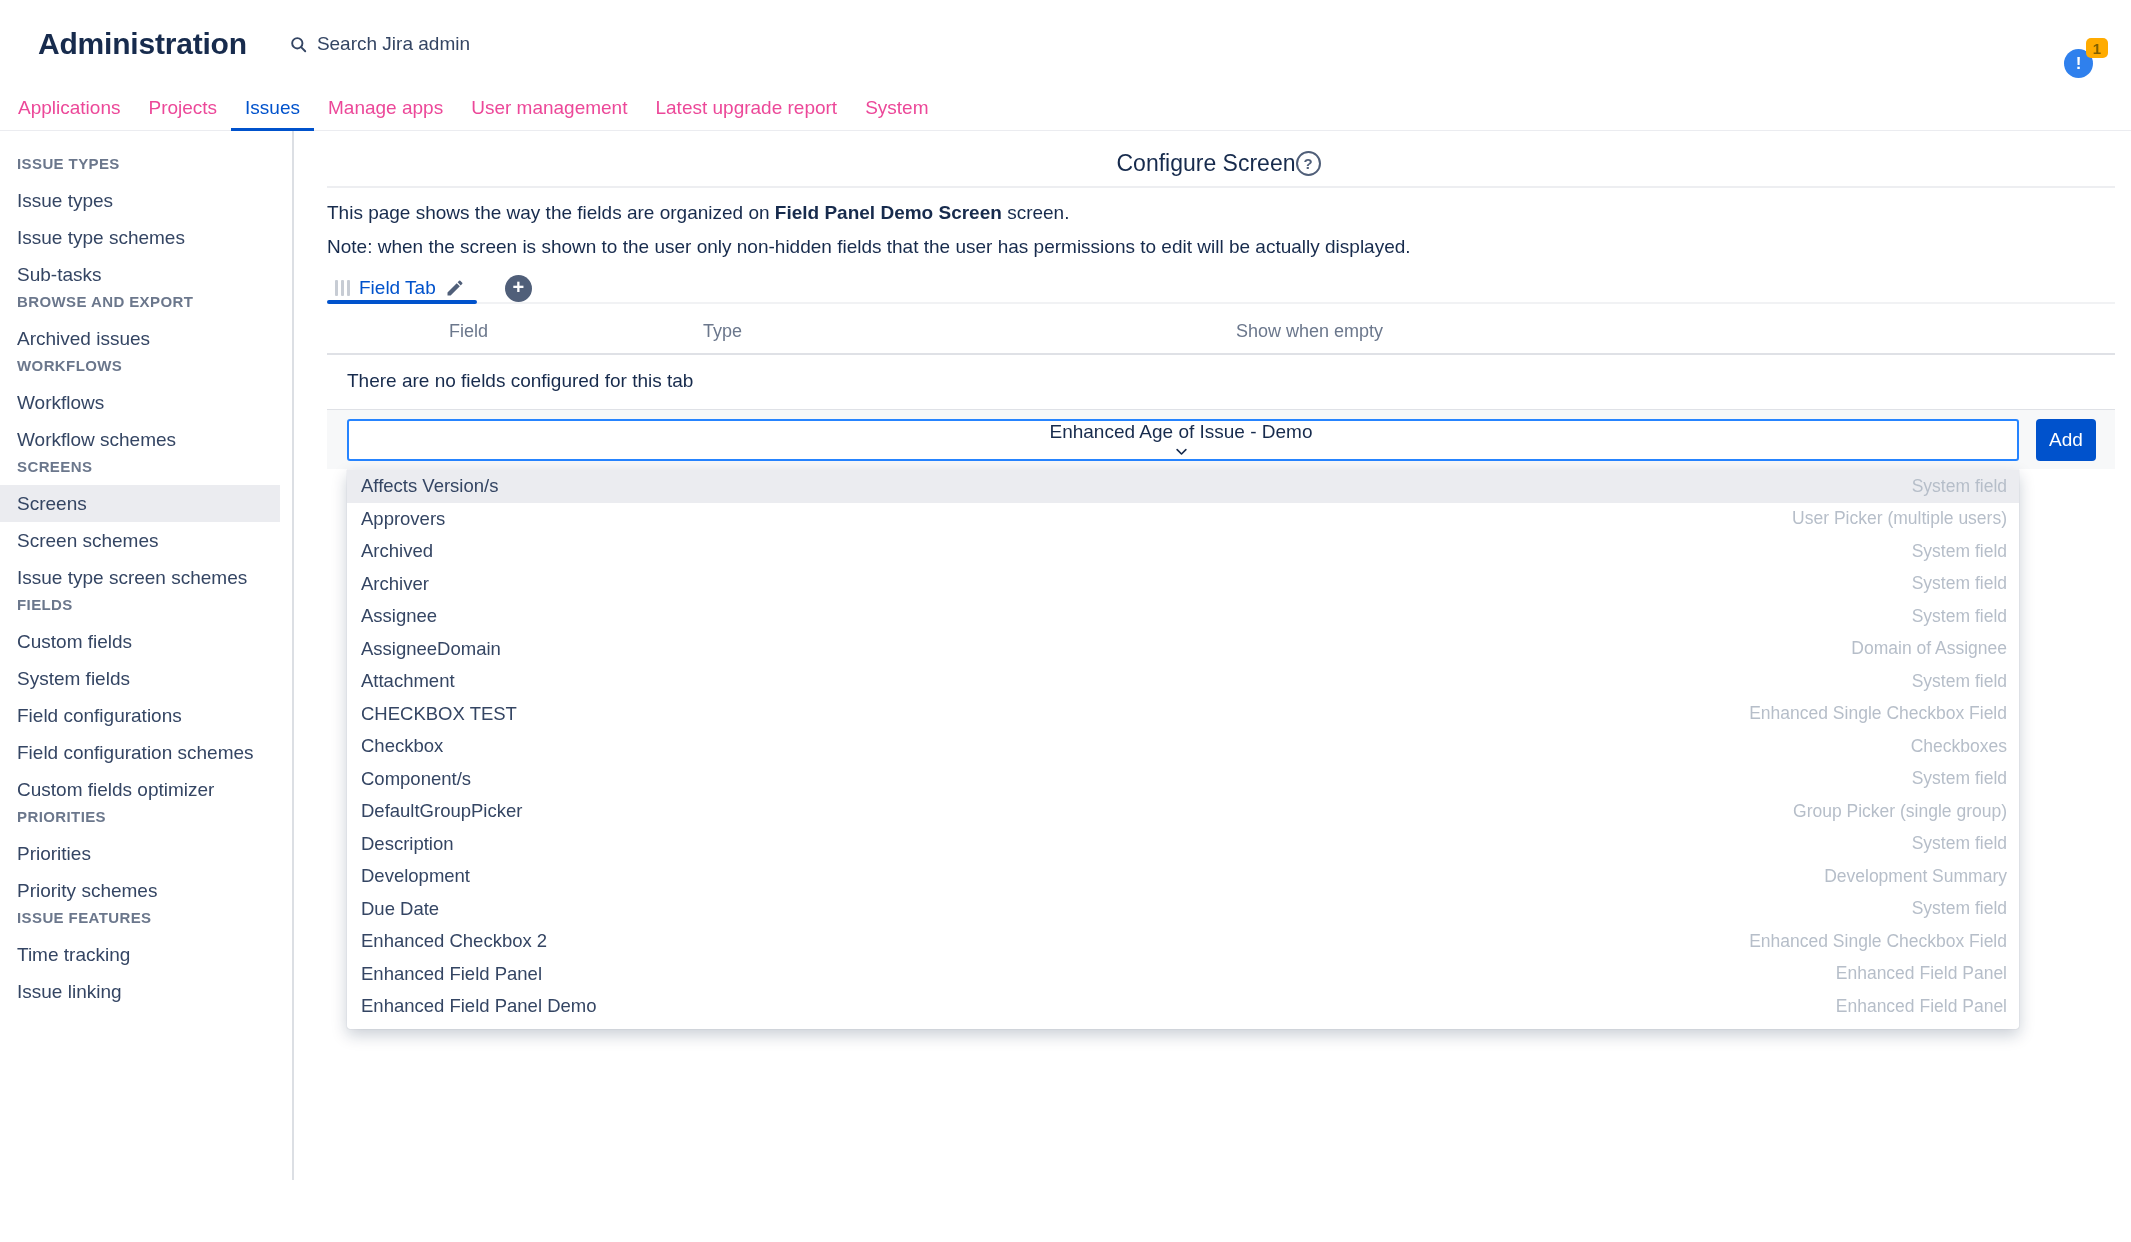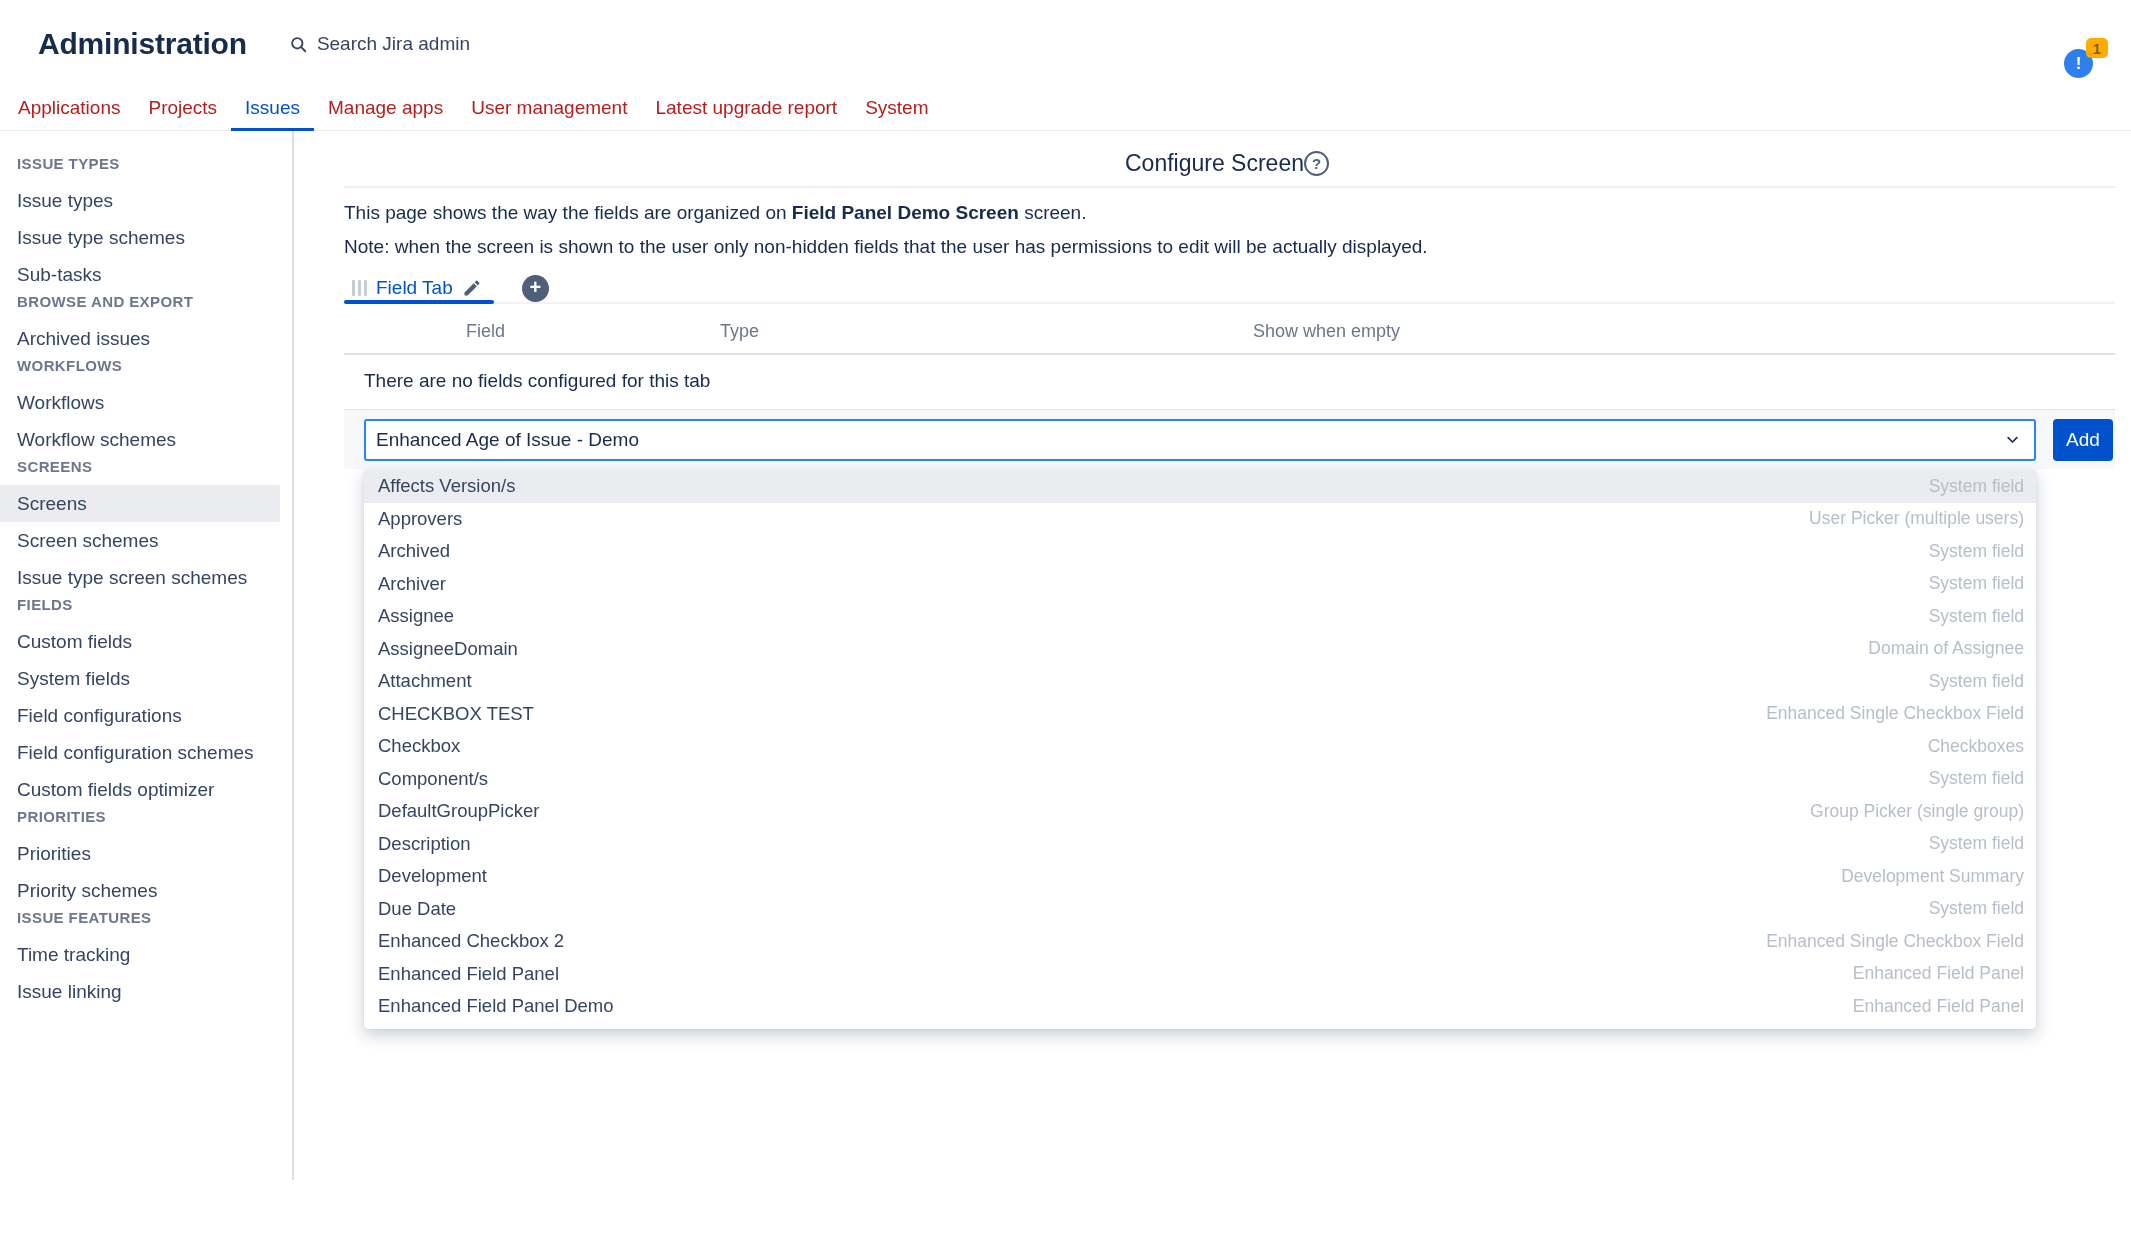--- a/index.html
+++ b/index.html
@@ -19,26 +19,26 @@
   .notification { position:absolute; right:23px; top:38px; width:44px; height:40px; cursor:pointer; }
   .notif-circle { position:absolute; left:0; bottom:0; width:29px; height:29px; border-radius:50%;
     background:#2F80ED; color:#fff; font-size:17px; font-weight:700;
     display:flex; align-items:center; justify-content:center; }
   .notif-badge { position:absolute; right:0; top:0; min-width:22px; height:20px; padding:0 5px;
     background:#FFAB00; border-radius:5px; color:#7F5F01; font-size:15px; font-weight:700;
     display:flex; align-items:center; justify-content:center; }
 
   
   .nav-bar { height:43px; display:flex; padding-left:4px; border-bottom:1px solid #EBECF0; }
-  .nav-tab { display:flex; align-items:center; padding:0 14px; font-size:19px; color:#b91c1c;
+  .nav-tab { display:flex; align-items:center; padding:0 14px; font-size:19px; color:#ec4899;
     cursor:pointer; border-bottom:3px solid transparent; margin-bottom:-1px; }
   .nav-tab.active { color:#0052CC; border-bottom-color:#0052CC; }
 
   
-  .layout { display:flex; height:1111px;gap:17px; }
+  .layout { display:flex; height:1111px; }
   .sidebar { width:294px; min-width:294px; border-right:2px solid #DCDFE4; height:1049px; padding-top:24px; }
   .side-section { }
   .side-section:first-child { margin-top:0; }
   .side-heading { padding:0 17px; font-size:15px; font-weight:700; color:#6B778C; letter-spacing:0.4px; margin-bottom:10px; }
   .side-item { height:37px; display:flex; align-items:center; padding:0 17px; margin-right:12px;
     font-size:19px; color:#344563; cursor:pointer; }
   .side-item.selected { background:#EBECF0; }
 
   .main { flex:1; padding:0 16px 0 33px; }
 
@@ -67,21 +67,21 @@
   .table-header { position:relative; height:51px; border-bottom:2px solid #DFE1E6; }
   .th { position:absolute; top:17px; font-size:18px; color:#6B778C; }
   .th1 { left:122px; } .th2 { left:376px; } .th3 { left:909px; }
   .empty-row { padding:15px 0 17px 20px; font-size:19px; color:#172B4D; }
 
   
   .select-band { position:relative; height:60px; background:#F7F8F9; border-top:1px solid #DFE1E6;
     display:flex; align-items:center; padding-left:20px; }
   .field-select { width:1672px; height:42px; background:#fff; border:2px solid #2684FF; border-radius:3px;
     display:flex; align-items:center; justify-content:space-between; padding:0 14px 0 10px;
-    font-size:19px; color:#172B4D; cursor:pointer; }
+    font-size:19px; color:#172B4D; cursor:pointer;flex-direction:column; }
   .chevron { display:flex; align-items:center; }
   .add-button { margin-left:17px; width:60px; height:42px; background:#0052CC; border:none; border-radius:4px;
     color:#fff; font-size:19px; font-weight:500; font-family:inherit; cursor:pointer; }
 
   
   .dropdown-panel { position:absolute; left:20px; top:60px; width:1672px; background:#fff; z-index:5;
     padding-bottom:6px; border-radius:0 0 3px 3px;
     box-shadow:0 6px 16px rgba(9,30,66,0.22), 0 0 1px rgba(9,30,66,0.30); }
   .dd-option { height:32.5px; display:flex; align-items:center; justify-content:space-between;
     padding:0 12px 0 14px; cursor:pointer; }

